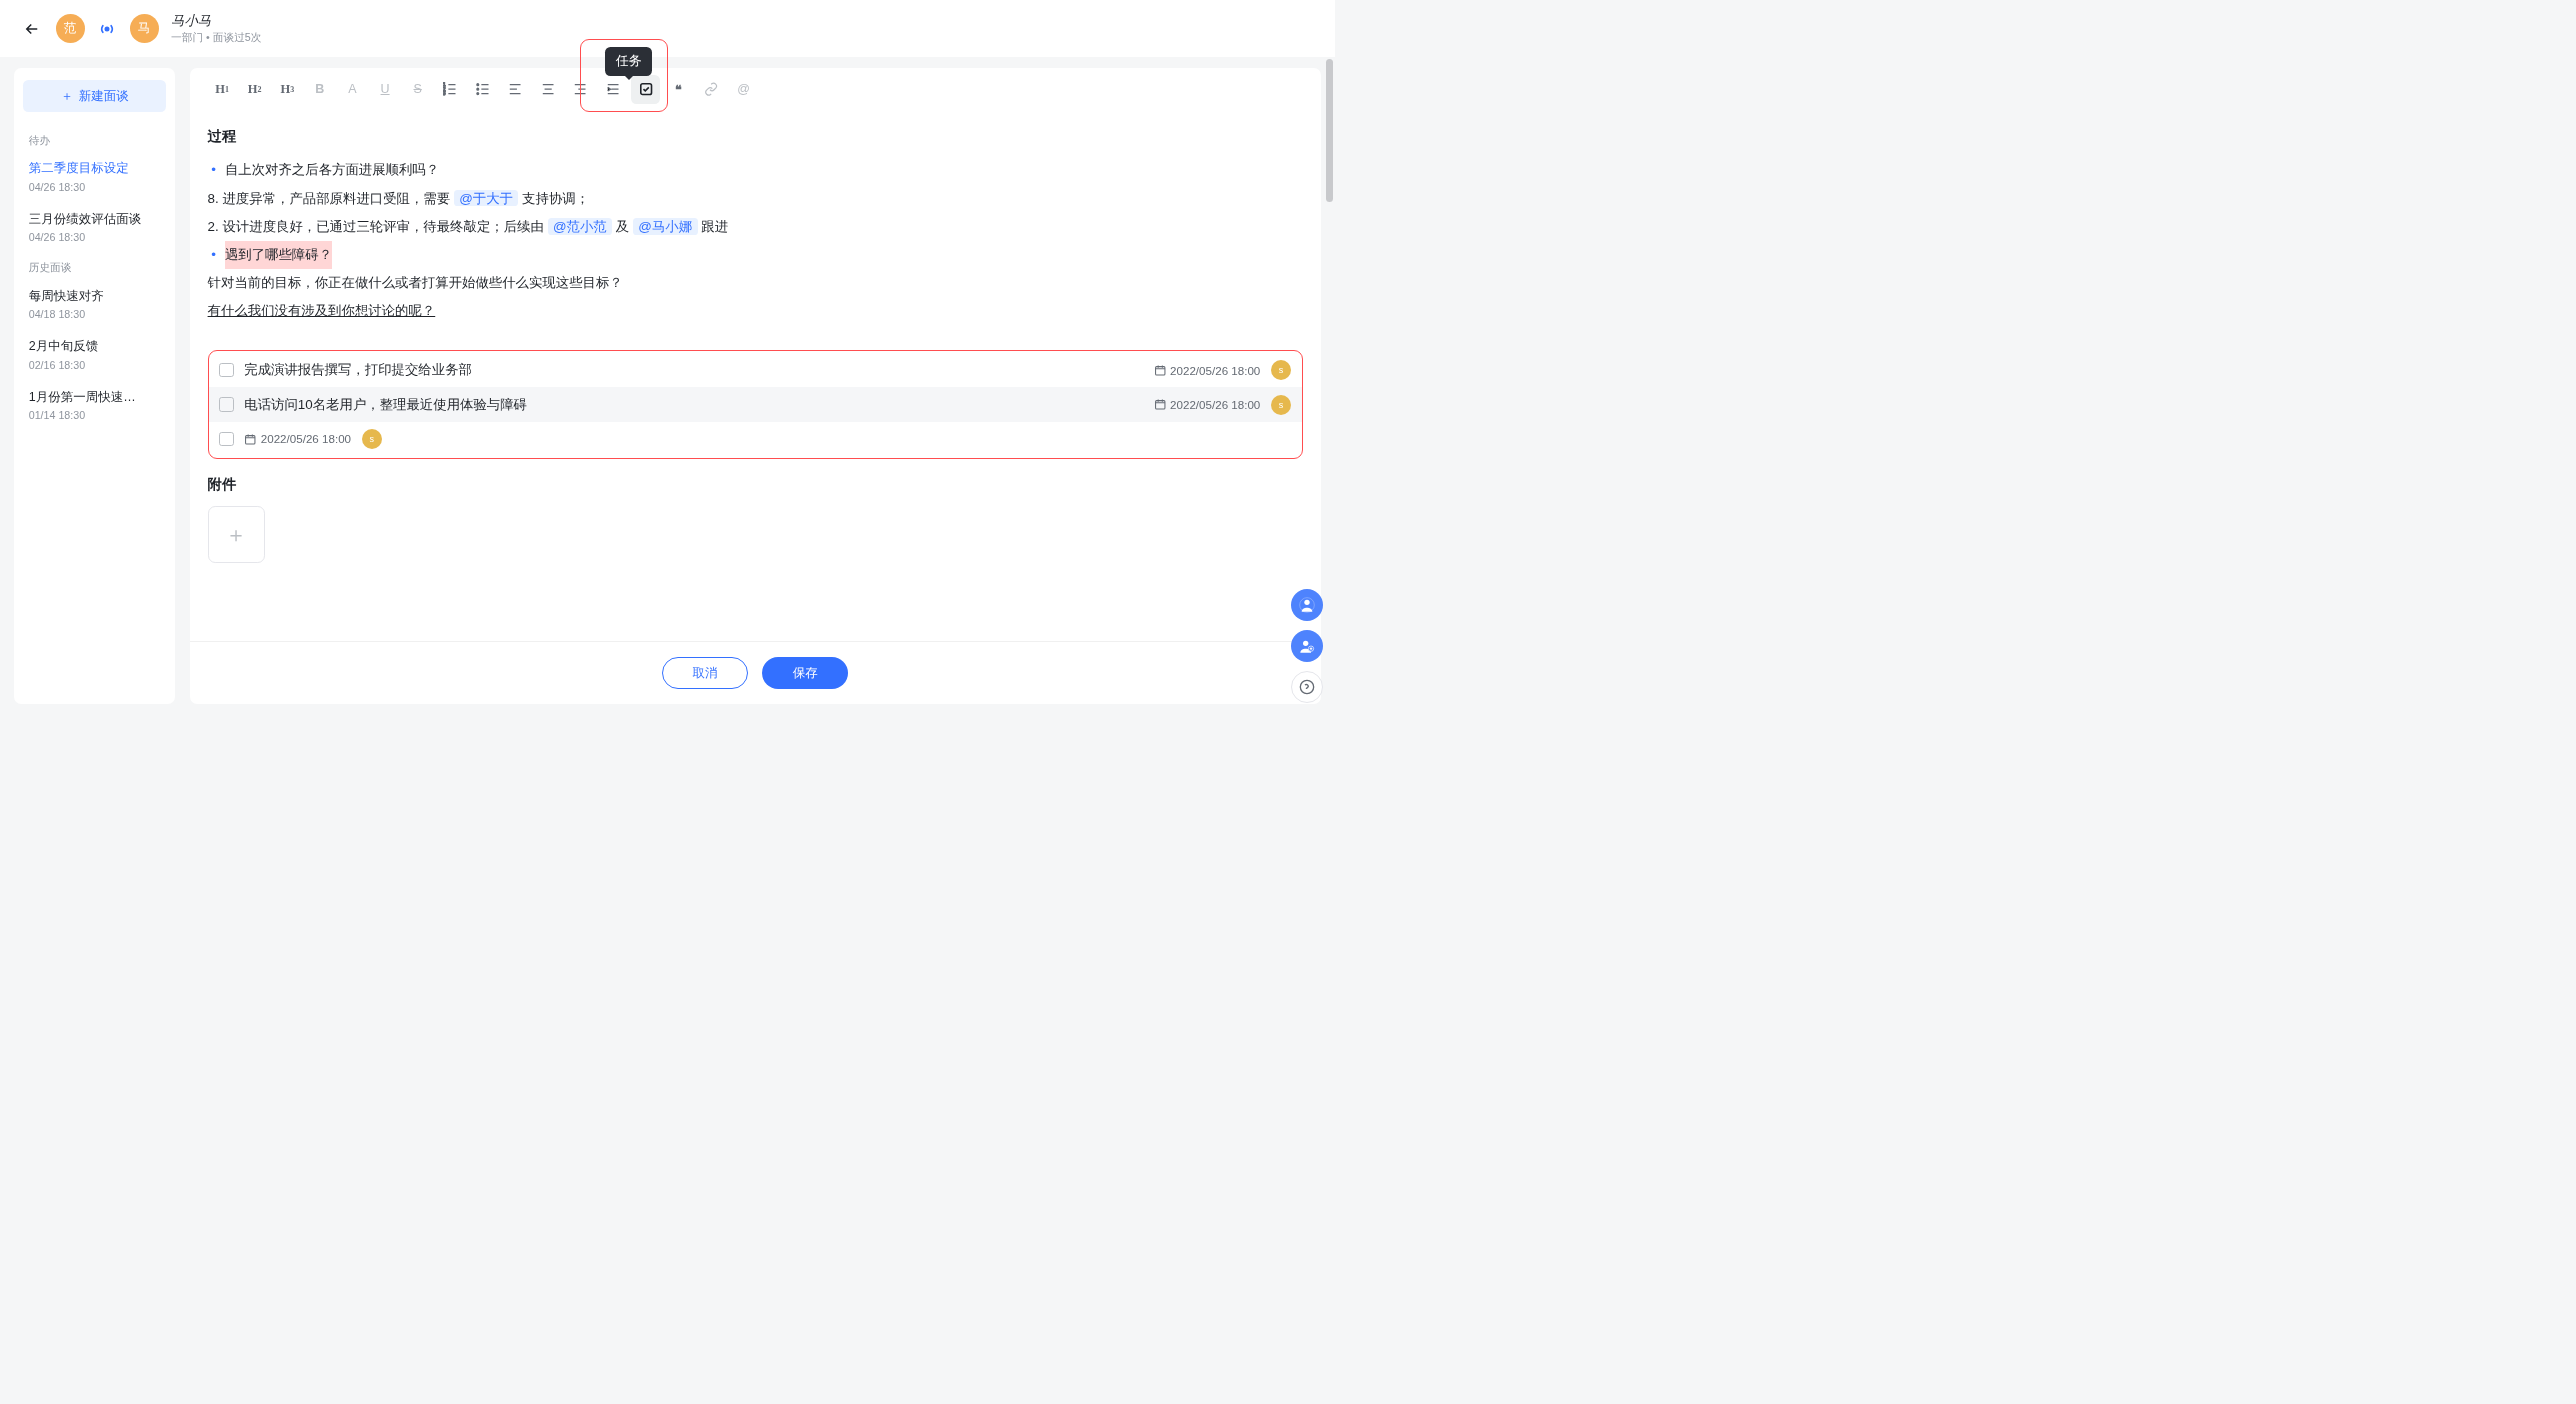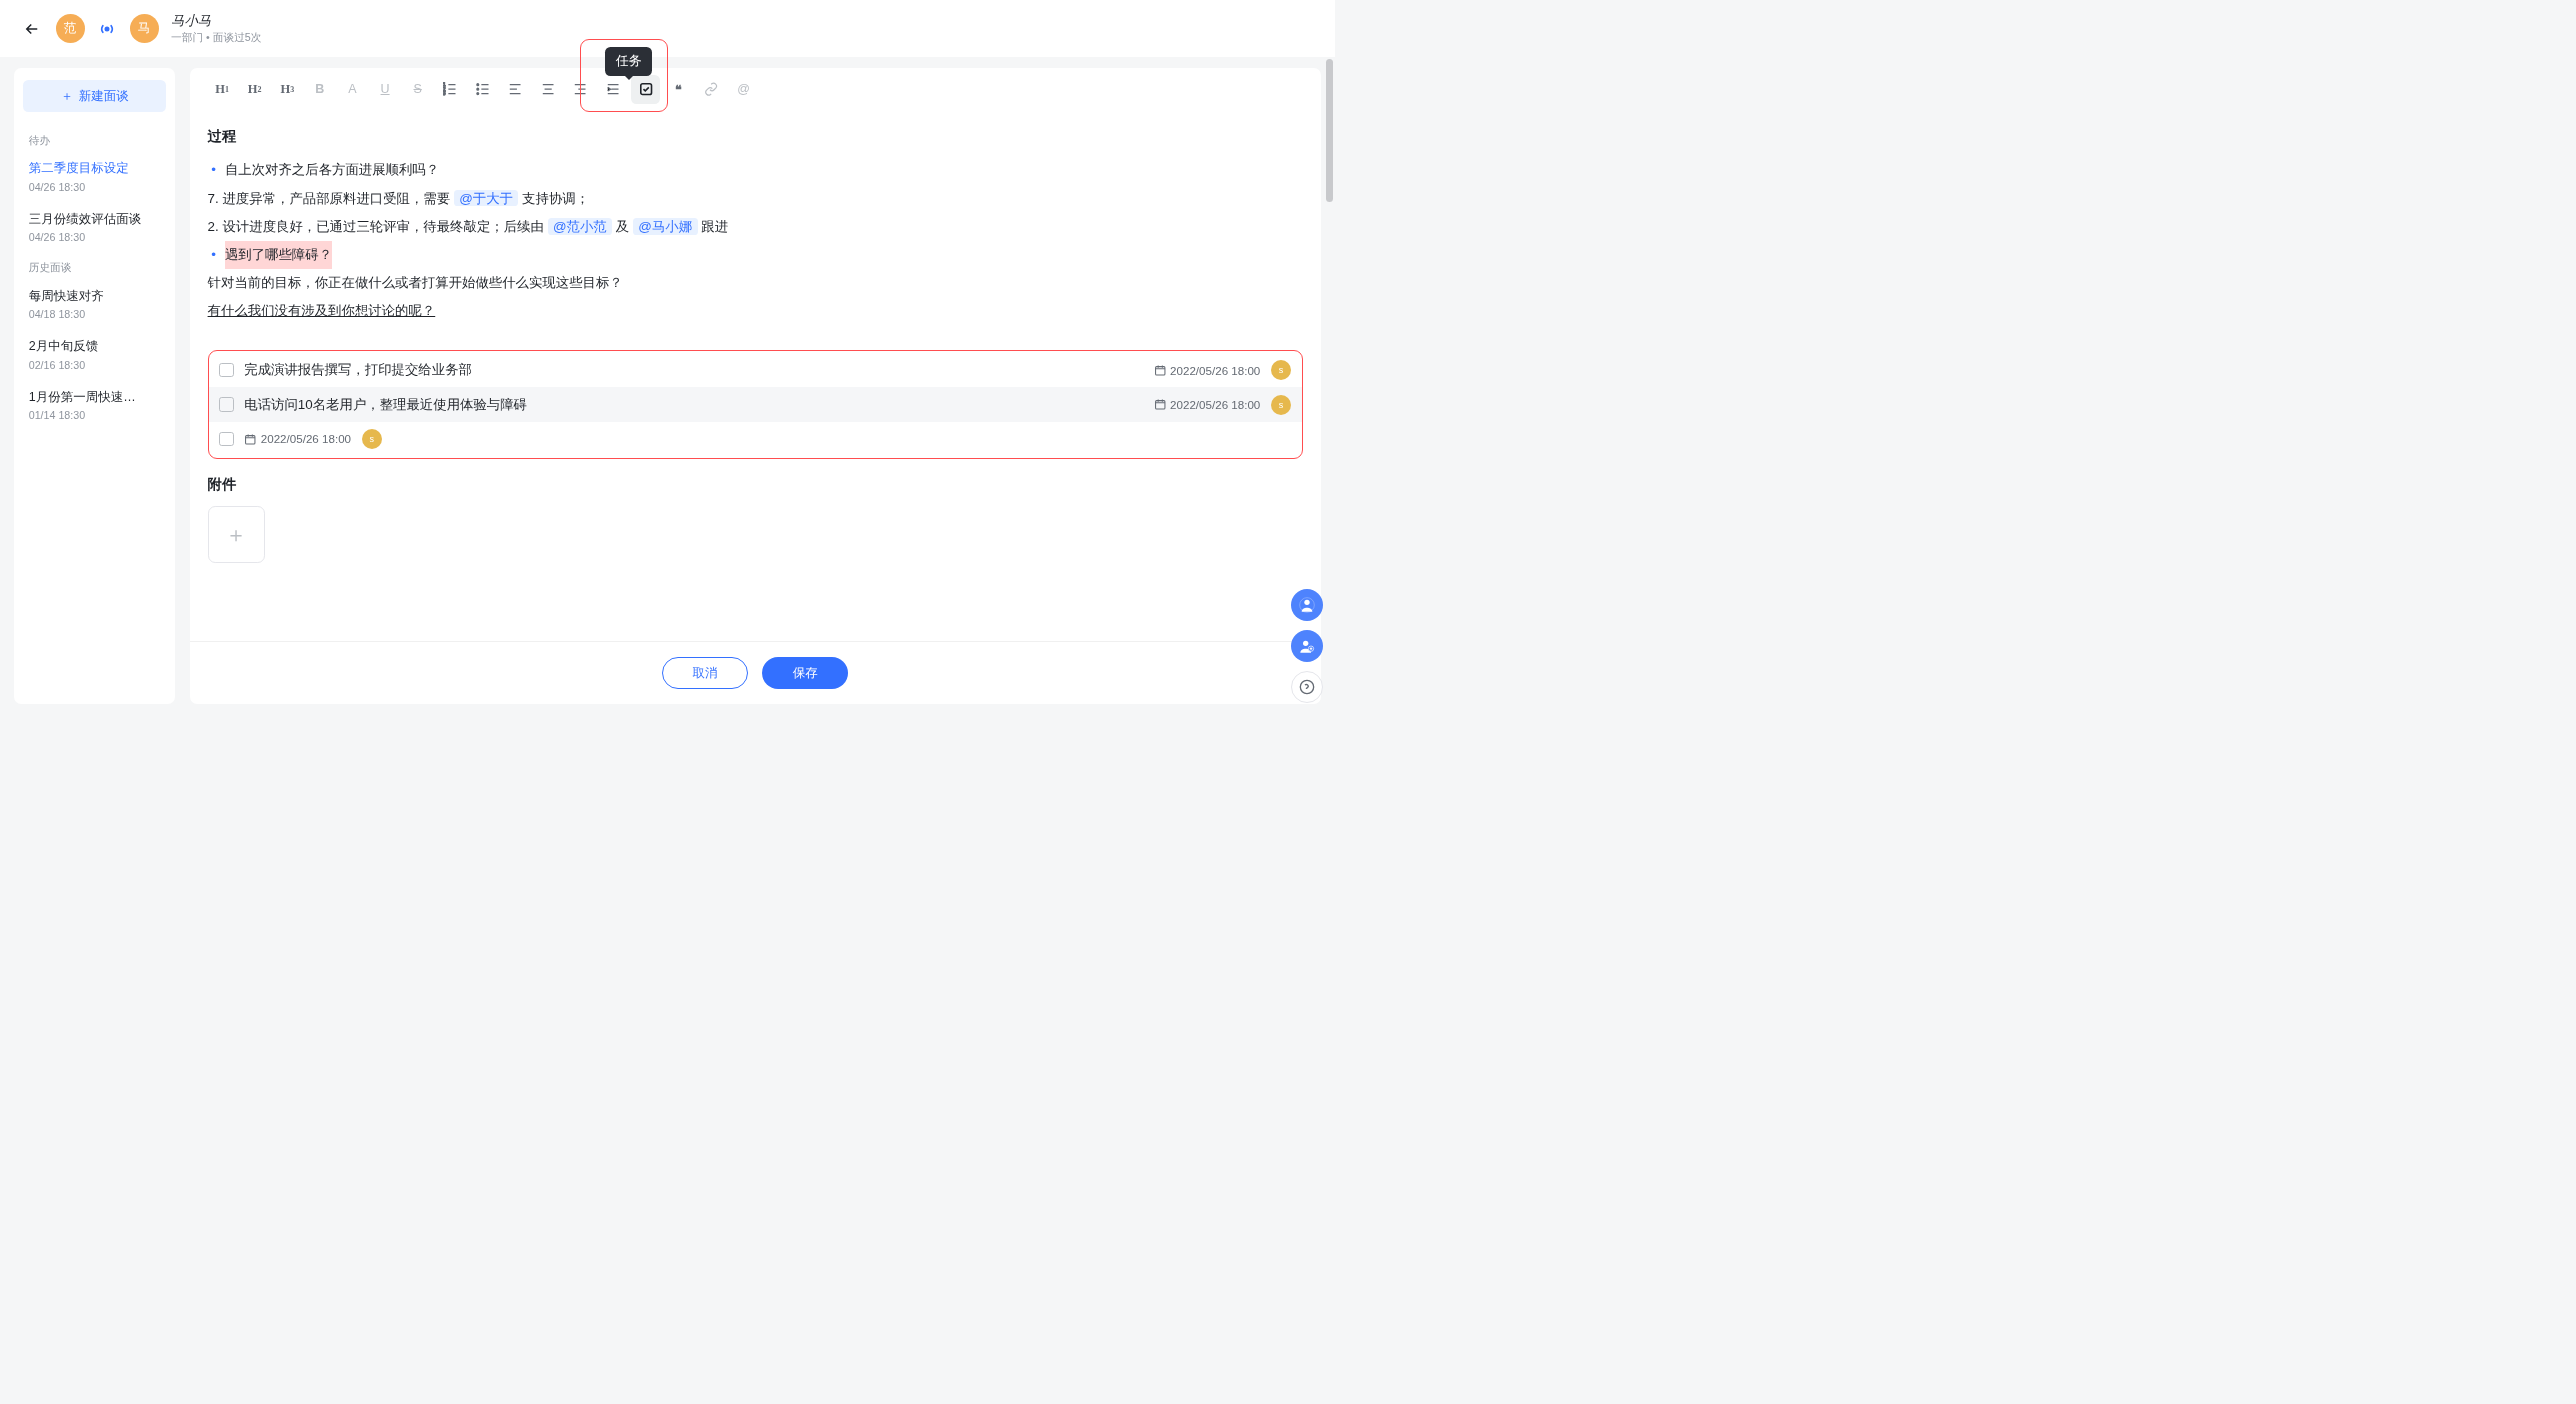--- a/index.html
+++ b/index.html
@@ -407,21 +407,21 @@
         </div>
       <div class="tool-btn disabled">@</div>
     </div>
 
     <div class="editor-body">
       <div class="sec-title">过程</div>
       <div class="line bullet">
           <span>自上次对齐之后各方面进展顺利吗？</span>
         </div>
       <div class="line">
-        <span>7. 进度异常，产品部原料进口受阻，需要 </span><span class="mention">@于大于</span><span> 支持协调；</span>
+        <span>8. 进度异常，产品部原料进口受阻，需要 </span><span class="mention">@于大于</span><span> 支持协调；</span>
       </div>
       <div class="line">
         <span>2. 设计进度良好，已通过三轮评审，待最终敲定；后续由 </span><span class="mention">@范小范</span><span> 及 </span><span class="mention">@马小娜</span><span> 跟进</span>
       </div>
       <div class="line bullet">
           <span class="hl-pink">遇到了哪些障碍？</span>
         </div>
 
       <div class="line">针对当前的目标，你正在做什么或者打算开始做些什么实现这些目标？</div>
       <div class="line underline">有什么我们没有涉及到你想讨论的呢？</div>

